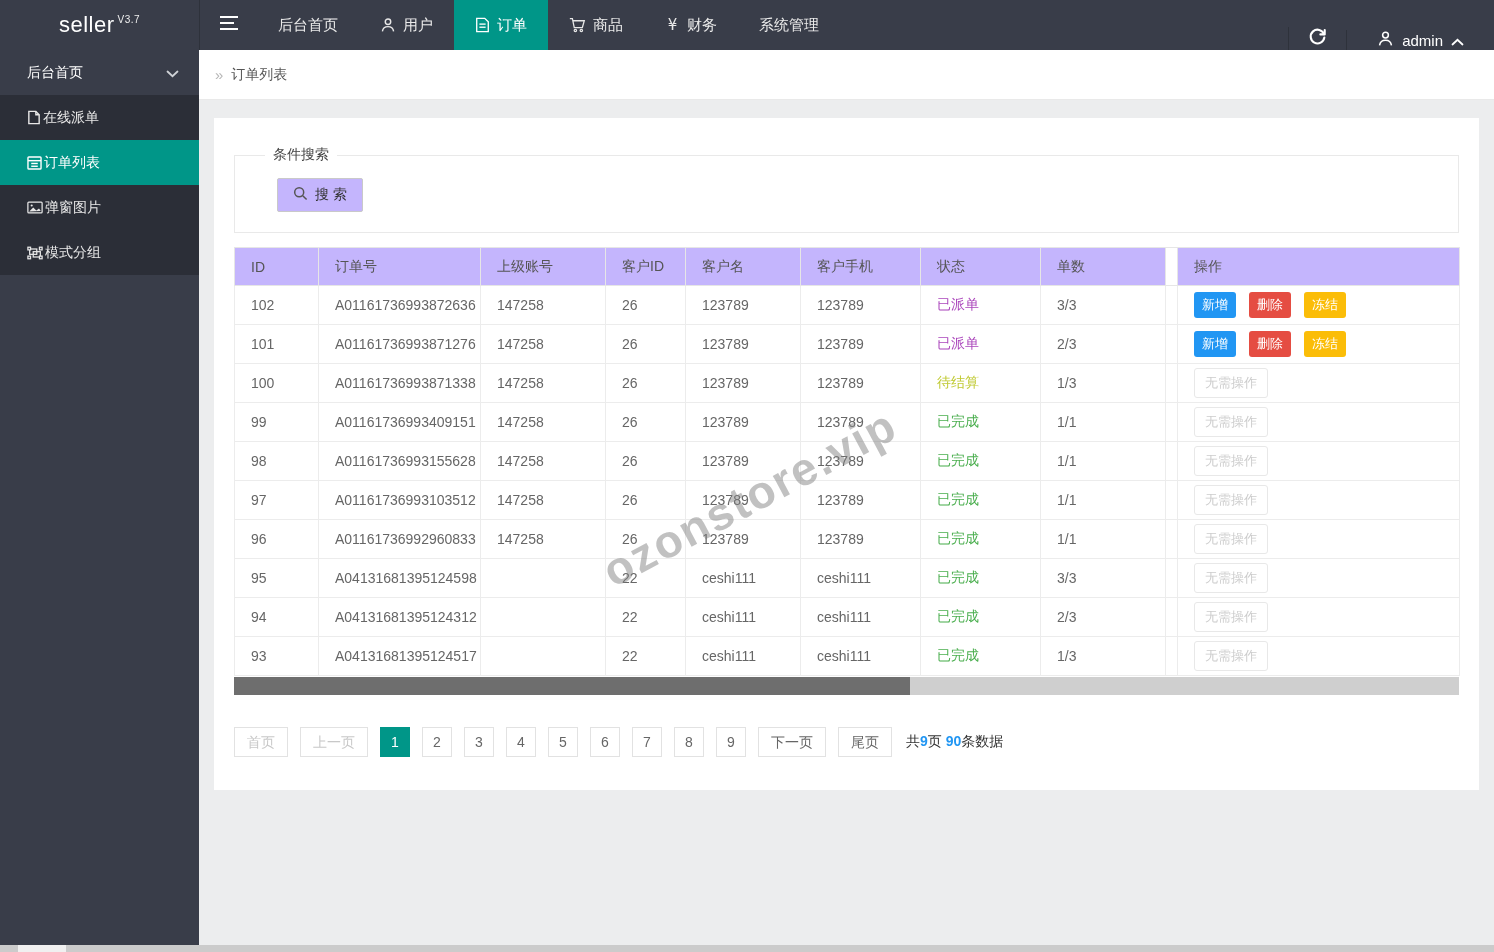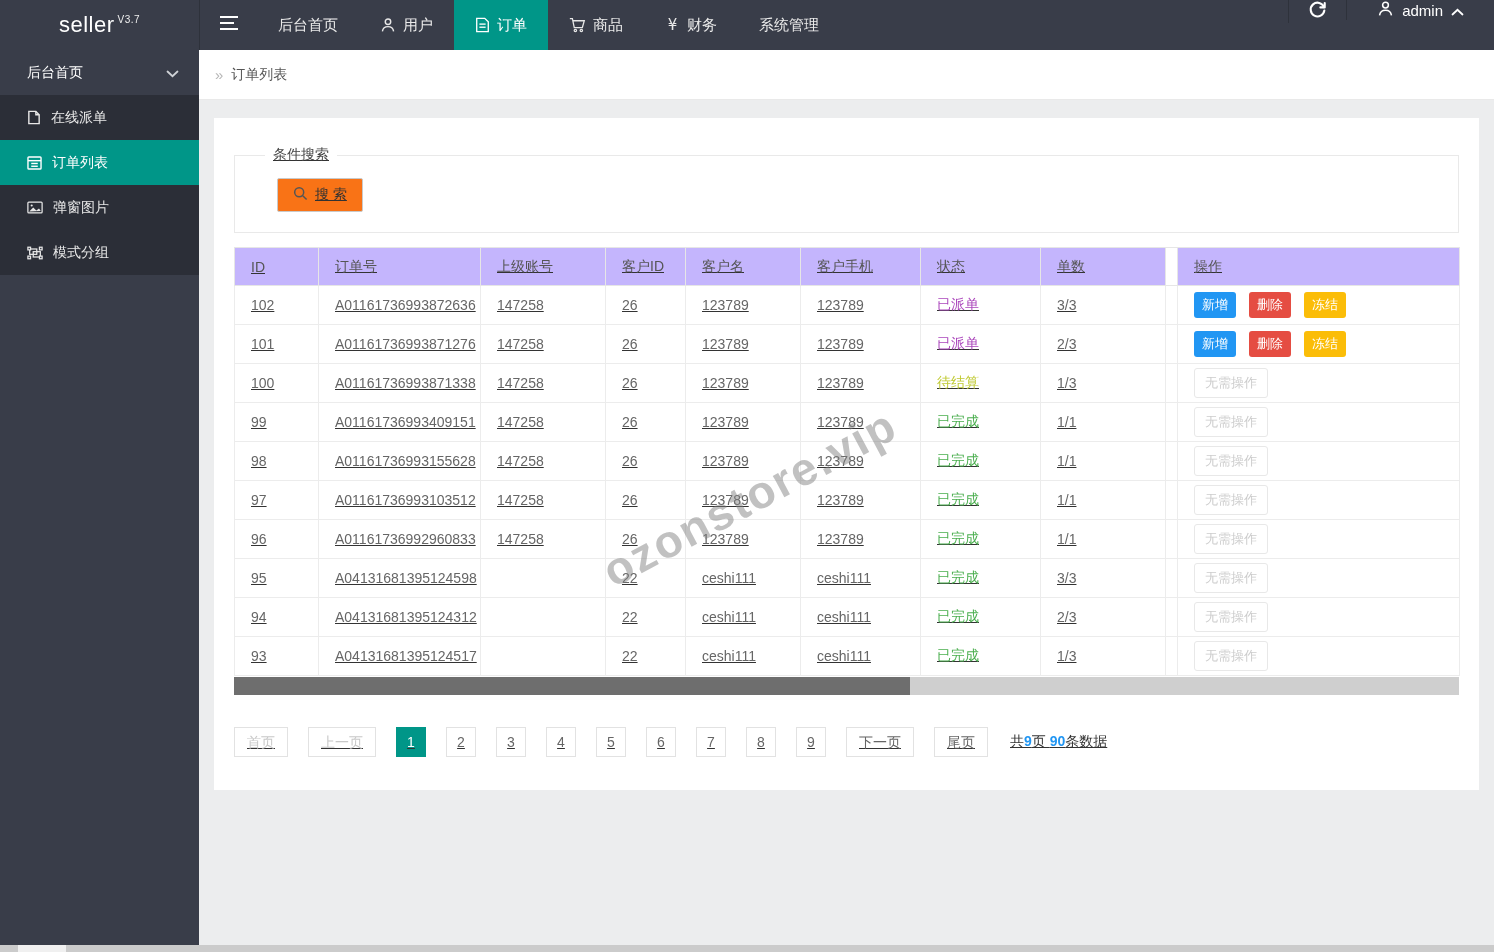--- a/index.html
+++ b/index.html
@@ -21,56 +21,56 @@
   .logo{ width:199px; display:flex; align-items:center; justify-content:center;
     color:#fff; font-size:22px; letter-spacing:.5px;}
   .logo sup{ font-size:10px; margin-left:3px; position:relative; top:-6px; color:#eee;}
   .hamburger{ width:58px; display:flex; align-items:center; justify-content:center;
     border-left:1px solid rgba(0,0,0,.18); cursor:pointer;}
   .nav-items{ display:flex; align-items:stretch;}
   .nav-item{ display:flex; align-items:center; gap:7px; padding:0 21px;
     color:#ebebeb; font-size:15px; cursor:pointer;}
   .nav-item.active{ background:var(--accent); color:#ffffff;}
   .nav-item svg{ display:block; }
-  .top-right{ margin-left:auto; display:flex; align-items:flex-start;}
+  .top-right{ margin-left:auto; display:flex; align-items:flex-end;}
   .refresh-btn{ width:58px; display:flex; align-items:center; justify-content:center;
     border-left:1px solid rgba(0,0,0,.18); cursor:pointer;}
   .admin-box{ display:flex; align-items:center; gap:8px; padding:0 30px;
     border-left:1px solid rgba(0,0,0,.18); color:#fff; font-size:15px; cursor:pointer;}
 
   
   .sidebar{ position:absolute; top:50px; left:0; bottom:0; width:199px;
     background:var(--nav-bg); z-index:20;}
   .side-group{ height:45px; display:flex; align-items:center; justify-content:space-between;
     padding:0 20px 0 27px; color:#fff; font-size:14px; cursor:pointer;}
   .side-items{ background:var(--side-sub);}
-  .side-item{ height:45px; display:flex; align-items:center; gap:10px;
+  .side-item{ height:45px; display:flex; align-items:center; gap:2px;
     padding-left:27px; color:#e8e8e8; font-size:14px; cursor:pointer;}
   .side-item.active{ background:var(--accent); color:#fff;}
   .side-item svg{ display:block; flex:0 0 auto;}
 
   
   .main{ position:absolute; top:50px; left:199px; right:0; bottom:0; overflow:hidden;}
   .breadcrumb-bar{ height:50px; background:#fff; display:flex; align-items:center;
     padding-left:16px; font-size:14px; color:#555; border-bottom:1px solid #e9e9e9;}
   .crumb-caret{ color:#b7b7b7; font-size:15px; margin-right:8px;}
   .content{ padding:18px 15px 0 15px;}
-  .panel{ background:#fff; min-height:672px; padding:28px 20px 30px 20px; position:relative;text-decoration:underline;}
+  .panel{ background:#fff; min-height:672px; padding:28px 20px 30px 20px; position:relative;}
 
   
   fieldset.search{ border:1px solid #e9e9e9; padding:14px 15px 20px 15px; margin-bottom:14px;}
   fieldset.search legend{ margin-left:15px; padding:0 8px; font-size:14px; color:#444;}
   .search-row{ display:flex; align-items:center; margin-left:15px;}
   .input-group{ display:flex; height:34px;}
   .ig-addon{ border:1px solid #dcdcdc; background:#fafafa; padding:0 12px;
     font-size:14px; color:#333; display:flex; align-items:center;}
   .ig-input{ border:1px solid #dcdcdc; border-left:none; width:158px; padding:0 10px;
     font-size:14px; color:#333; outline:none;}
   .ig-input::placeholder{ color:#b5b5b5;}
-  .search-btn{ margin-left:12px; height:34px; padding:0 15px; background:#f97316;
+  .search-btn{ margin-left:12px; height:34px; padding:0 15px; background:#c4b5fd;
     border:1px solid #c9c9c9; border-radius:2px; font-size:14px; color:#333;
     display:flex; align-items:center; gap:7px; cursor:pointer;}
 
   
   .table-wrap{ position:relative;}
   table.grid{ width:100%; border-collapse:collapse; table-layout:fixed; font-size:14px; color:#666;}
   table.grid th{ background:#c4b5fd; border:1px solid #e6e6e6; height:38px;
     font-weight:normal; color:#555; text-align:left; padding-left:16px;}
   table.grid td{ border:1px solid #ececec; height:39px; padding-left:16px;
     overflow:hidden; white-space:nowrap; background:#fff;}
@@ -88,21 +88,21 @@
 
   .watermark{ position:absolute; left:372px; top:300px; font-size:46px; font-weight:bold;
     color:rgba(125,125,125,.48); letter-spacing:2px; transform:rotate(-28deg);
     transform-origin:0 50%; pointer-events:none; white-space:nowrap; z-index:5;}
 
   
   .hscroll{ height:18px; margin-top:1px; background:#cfcfcf; position:relative;}
   .hscroll .thumb{ position:absolute; left:0; top:0; height:100%; width:676px; background:#6e6e6e;}
 
   
-  .pager{ display:flex; align-items:center; gap:20px; margin-top:32px; font-size:14px;}
+  .pager{ display:flex; align-items:center; gap:12px; margin-top:32px; font-size:14px;}
   .page-btn{ height:30px; line-height:28px; border:1px solid #e2e2e2; background:#fff;
     color:#666; text-align:center; padding:0 12px; cursor:pointer;}
   .page-btn.num{ width:30px; padding:0;}
   .page-btn.disabled{ color:#c8c8c8; cursor:default;}
   .page-btn.active{ background:var(--accent); border-color:var(--accent); color:#fff;}
   .pager-info{ color:#333; margin-left:2px;}
   .pager-info .blue{ color:var(--info-blue); font-weight:bold;}
 
   
   .win-hscroll{ position:absolute; left:0; right:0; bottom:0; height:7px; background:#cbcbcb; z-index:40;}

